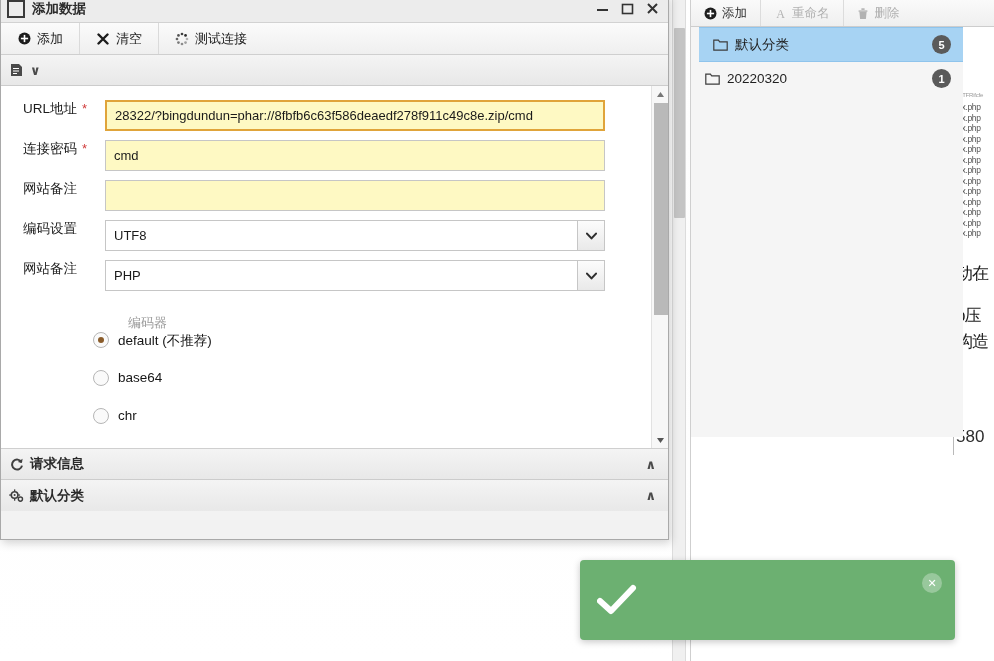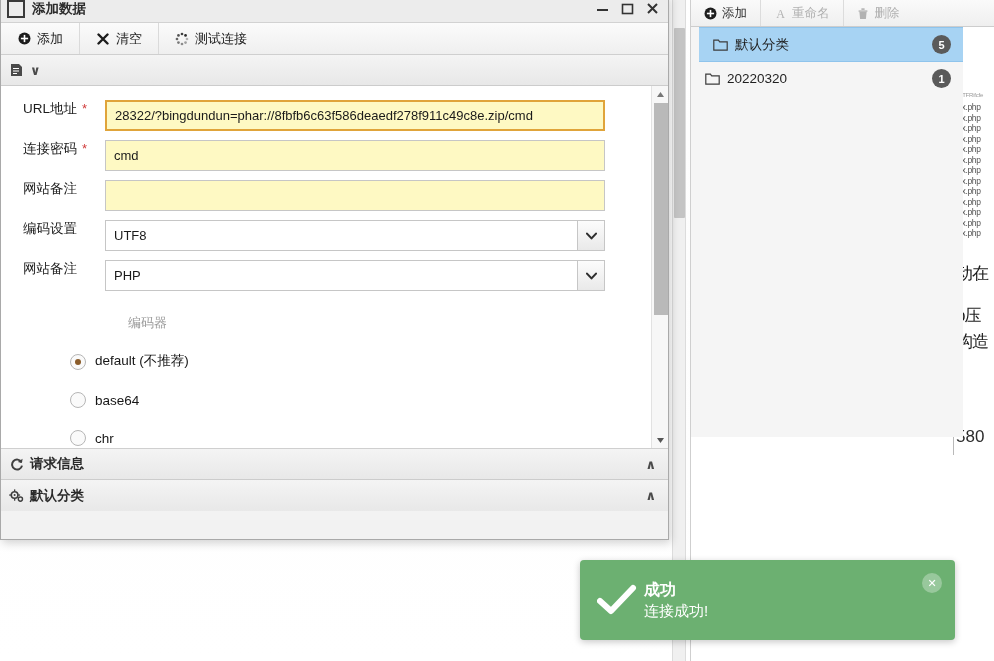--- a/index.html
+++ b/index.html
@@ -300,23 +300,23 @@
     justify-content: center;
     pointer-events: none;
   }
   .encoder-title {
     padding: 14px 0 0 127px;
     font-size: 13px;
     color: #9a9a9a;
   }
   .radio-row {
     display: flex;
-    align-items: flex-end;
+    align-items: flex-start;
     height: 38px;
-    padding-left: 69px;
+    padding-left: 92px;
     font-size: 13.5px;
     color: #161616;
     cursor: default;
   }
   .radio {
     width: 14px; height: 14px;
     border-radius: 50%;
     border: 1px solid #b6b6b6;
     background: #fafafa;
     margin-right: 9px;
@@ -664,20 +664,16 @@
       <span class="chev">∧</span>
     </div>
   </div>
 
   <div class="toast">
     <div class="toast-check">
       <svg width="40" height="32" viewBox="0 0 40 32">
         <path d="M3 17 L14 27 L36 4" stroke="#ffffff" stroke-width="6" fill="none" stroke-linecap="round" stroke-linejoin="round"></path>
       </svg>
     </div>
-    <div class="toast-body">
-      <div class="toast-title">成功</div>
-      <div class="toast-msg">连接成功!</div>
-    </div>
     <div class="toast-close">✕</div>
   </div>
 
 </div>
 
 </body></html>

